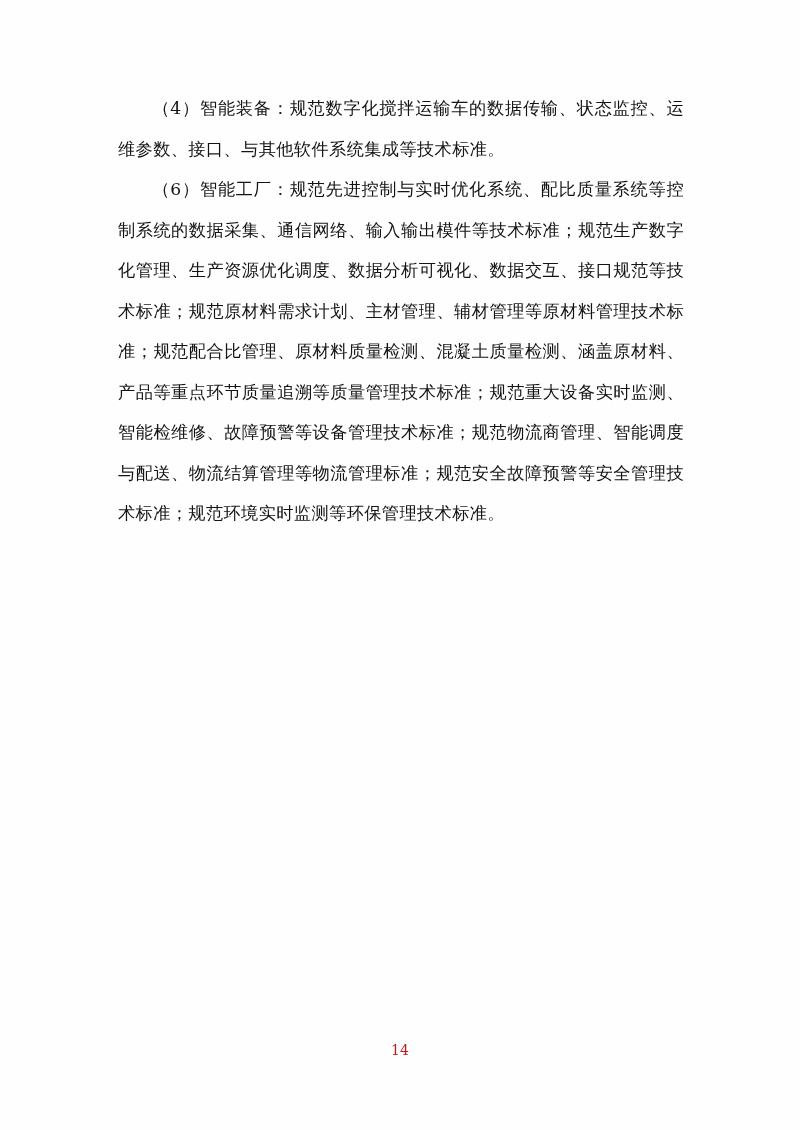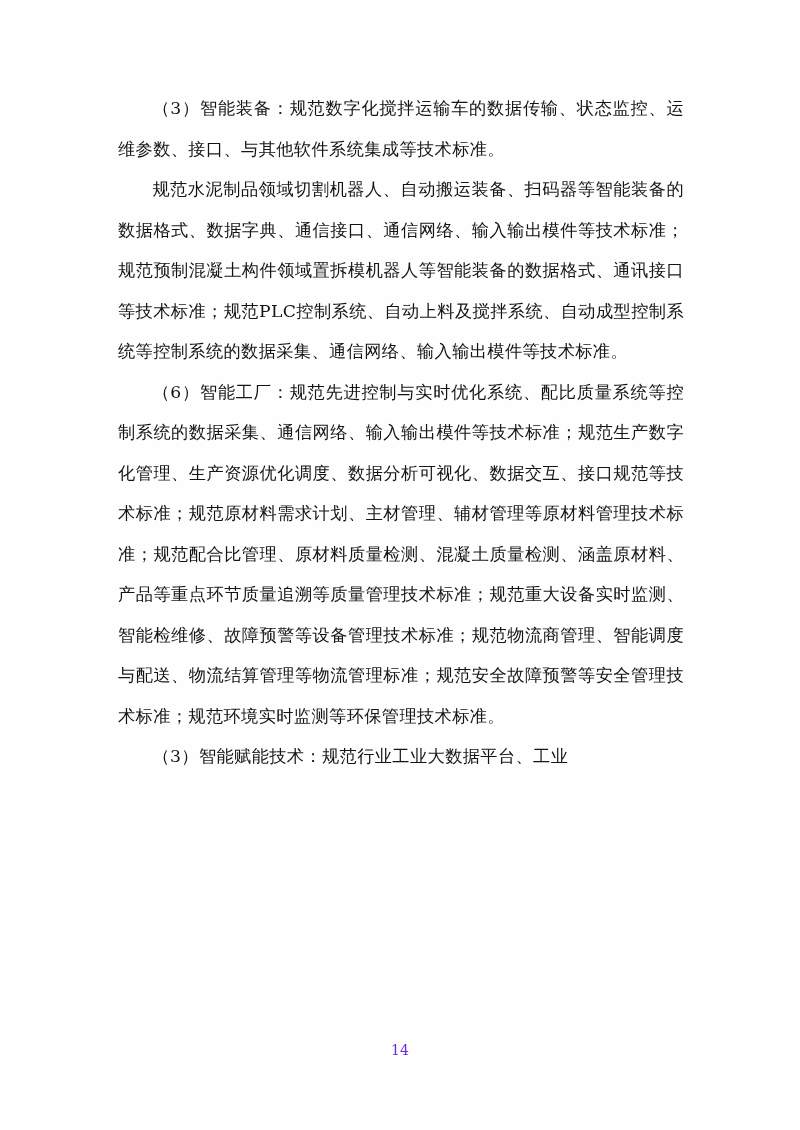--- a/index.html
+++ b/index.html
@@ -44,28 +44,26 @@
   p.para + p.para {
     margin-top: 0px;
   }
   .page-number {
     position: absolute;
     left: 0;
     right: 0;
     top: 1042px;
     text-align: center;
     font-size: 14px;
-    color: #6d28d9;
+    color: #b91c1c;
     font-family: "DejaVu Serif", "Liberation Serif", serif;
   }
 </style>
 </head>
 <body>
 
 <div class="page">
   <div class="page-body">
-    <p class="para">（3）智能装备：规范数字化搅拌运输车的数据传输、状态监控、运维参数、接口、与其他软件系统集成等技术标准。</p>
-    <p class="para">规范水泥制品领域切割机器人、自动搬运装备、扫码器等智能装备的数据格式、数据字典、通信接口、通信网络、输入输出模件等技术标准；规范预制混凝土构件领域置拆模机器人等智能装备的数据格式、通讯接口等技术标准；规范PLC控制系统、自动上料及搅拌系统、自动成型控制系统等控制系统的数据采集、通信网络、输入输出模件等技术标准。</p>
+    <p class="para">（4）智能装备：规范数字化搅拌运输车的数据传输、状态监控、运维参数、接口、与其他软件系统集成等技术标准。</p>
     <p class="para">（6）智能工厂：规范先进控制与实时优化系统、配比质量系统等控制系统的数据采集、通信网络、输入输出模件等技术标准；规范生产数字化管理、生产资源优化调度、数据分析可视化、数据交互、接口规范等技术标准；规范原材料需求计划、主材管理、辅材管理等原材料管理技术标准；规范配合比管理、原材料质量检测、混凝土质量检测、涵盖原材料、产品等重点环节质量追溯等质量管理技术标准；规范重大设备实时监测、智能检维修、故障预警等设备管理技术标准；规范物流商管理、智能调度与配送、物流结算管理等物流管理标准；规范安全故障预警等安全管理技术标准；规范环境实时监测等环保管理技术标准。</p>
-    <p class="para">（3）智能赋能技术：规范行业工业大数据平台、工业</p>
   </div>
   <div class="page-number">14</div>
 </div>
 
 </body></html>

